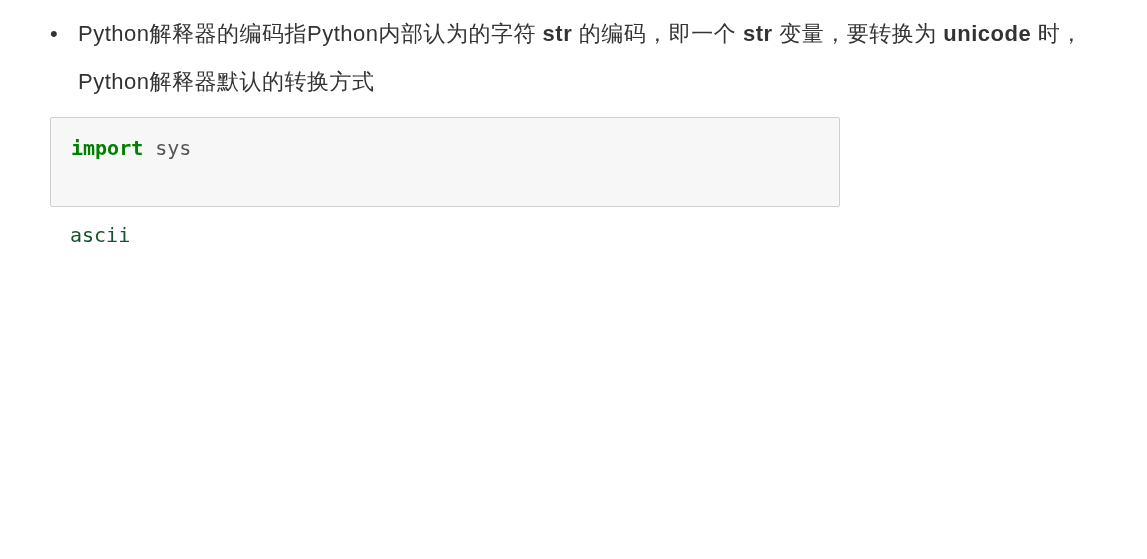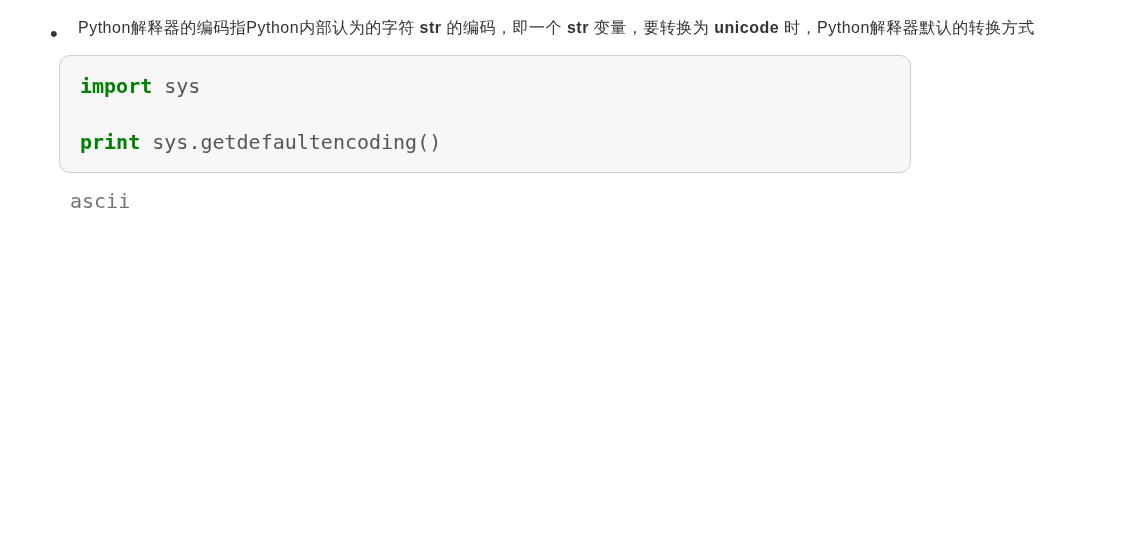--- a/index.html
+++ b/index.html
@@ -13,79 +13,78 @@
       color: #333;
       width: 1147px;
       padding: 10px 30px;
     }
     ul {
       list-style: none;
       padding-left: 20px;
     }
     li {
       position: relative;
-      font-size: 16px;
+      font-size: 22px;
       line-height: 2.2;
       margin-bottom: 10px;
       padding-left: 28px;
       letter-spacing: 0.5px;
     }
     li::before {
       content: "•";
       position: absolute;
       left: 0;
       top: 0;
       font-size: 22px;
       line-height: 2.2;
       color: #333;
     }
     .bold {
       font-weight: 700;
     }
     .code-block {
-      margin-left: 29px;
+      margin-left: 20px;
       margin-top: 10px;
       border: 1px solid #cfcfcf;
       background: #f7f7f7;
       padding: 16px 20px;
       font-family: "DejaVu Sans Mono", Menlo, Consolas, "Courier New", monospace;
       font-size: 20px;
       color: #555;
-      width: 852px;
-      border-radius: 11px;
+      width: 790px;
+      border-radius: 2px;
     }
     .code-line {
       line-height: 1.4;
     }
     .code-blank {
       height: 1.4em;
     }
     .kw {
       color: #008000;
       font-weight: 700;
     }
     .output-block {
       margin-left: 20px;
       margin-top: 12px;
       padding: 4px 20px;
       font-family: "DejaVu Sans Mono", Menlo, Consolas, "Courier New", monospace;
       font-size: 20px;
-      color: #737373;
+      color: #14532d;
     }
   </style>
 </head>
 <body>
 
 <ul>
   <li>
     <span>Python解释器的编码指Python内部认为的字符 </span><span class="bold">str</span><span> 的编码，即一个 </span><span class="bold">str</span><span> 变量，要转换为 </span><span class="bold">unicode</span><span> 时，Python解释器默认的转换方式</span>
   </li>
 </ul>
 
 <div class="code-block">
   <div class="code-line"><span class="kw">import</span><span> sys</span></div>
   <div class="code-blank"></div>
-  <div class="code-line"><span class="kw">print</span><span> sys.getdefaultencoding()</span></div>
 </div>
 
 <div class="output-block">
   <span>ascii</span>
 </div>
 
 </body></html>

